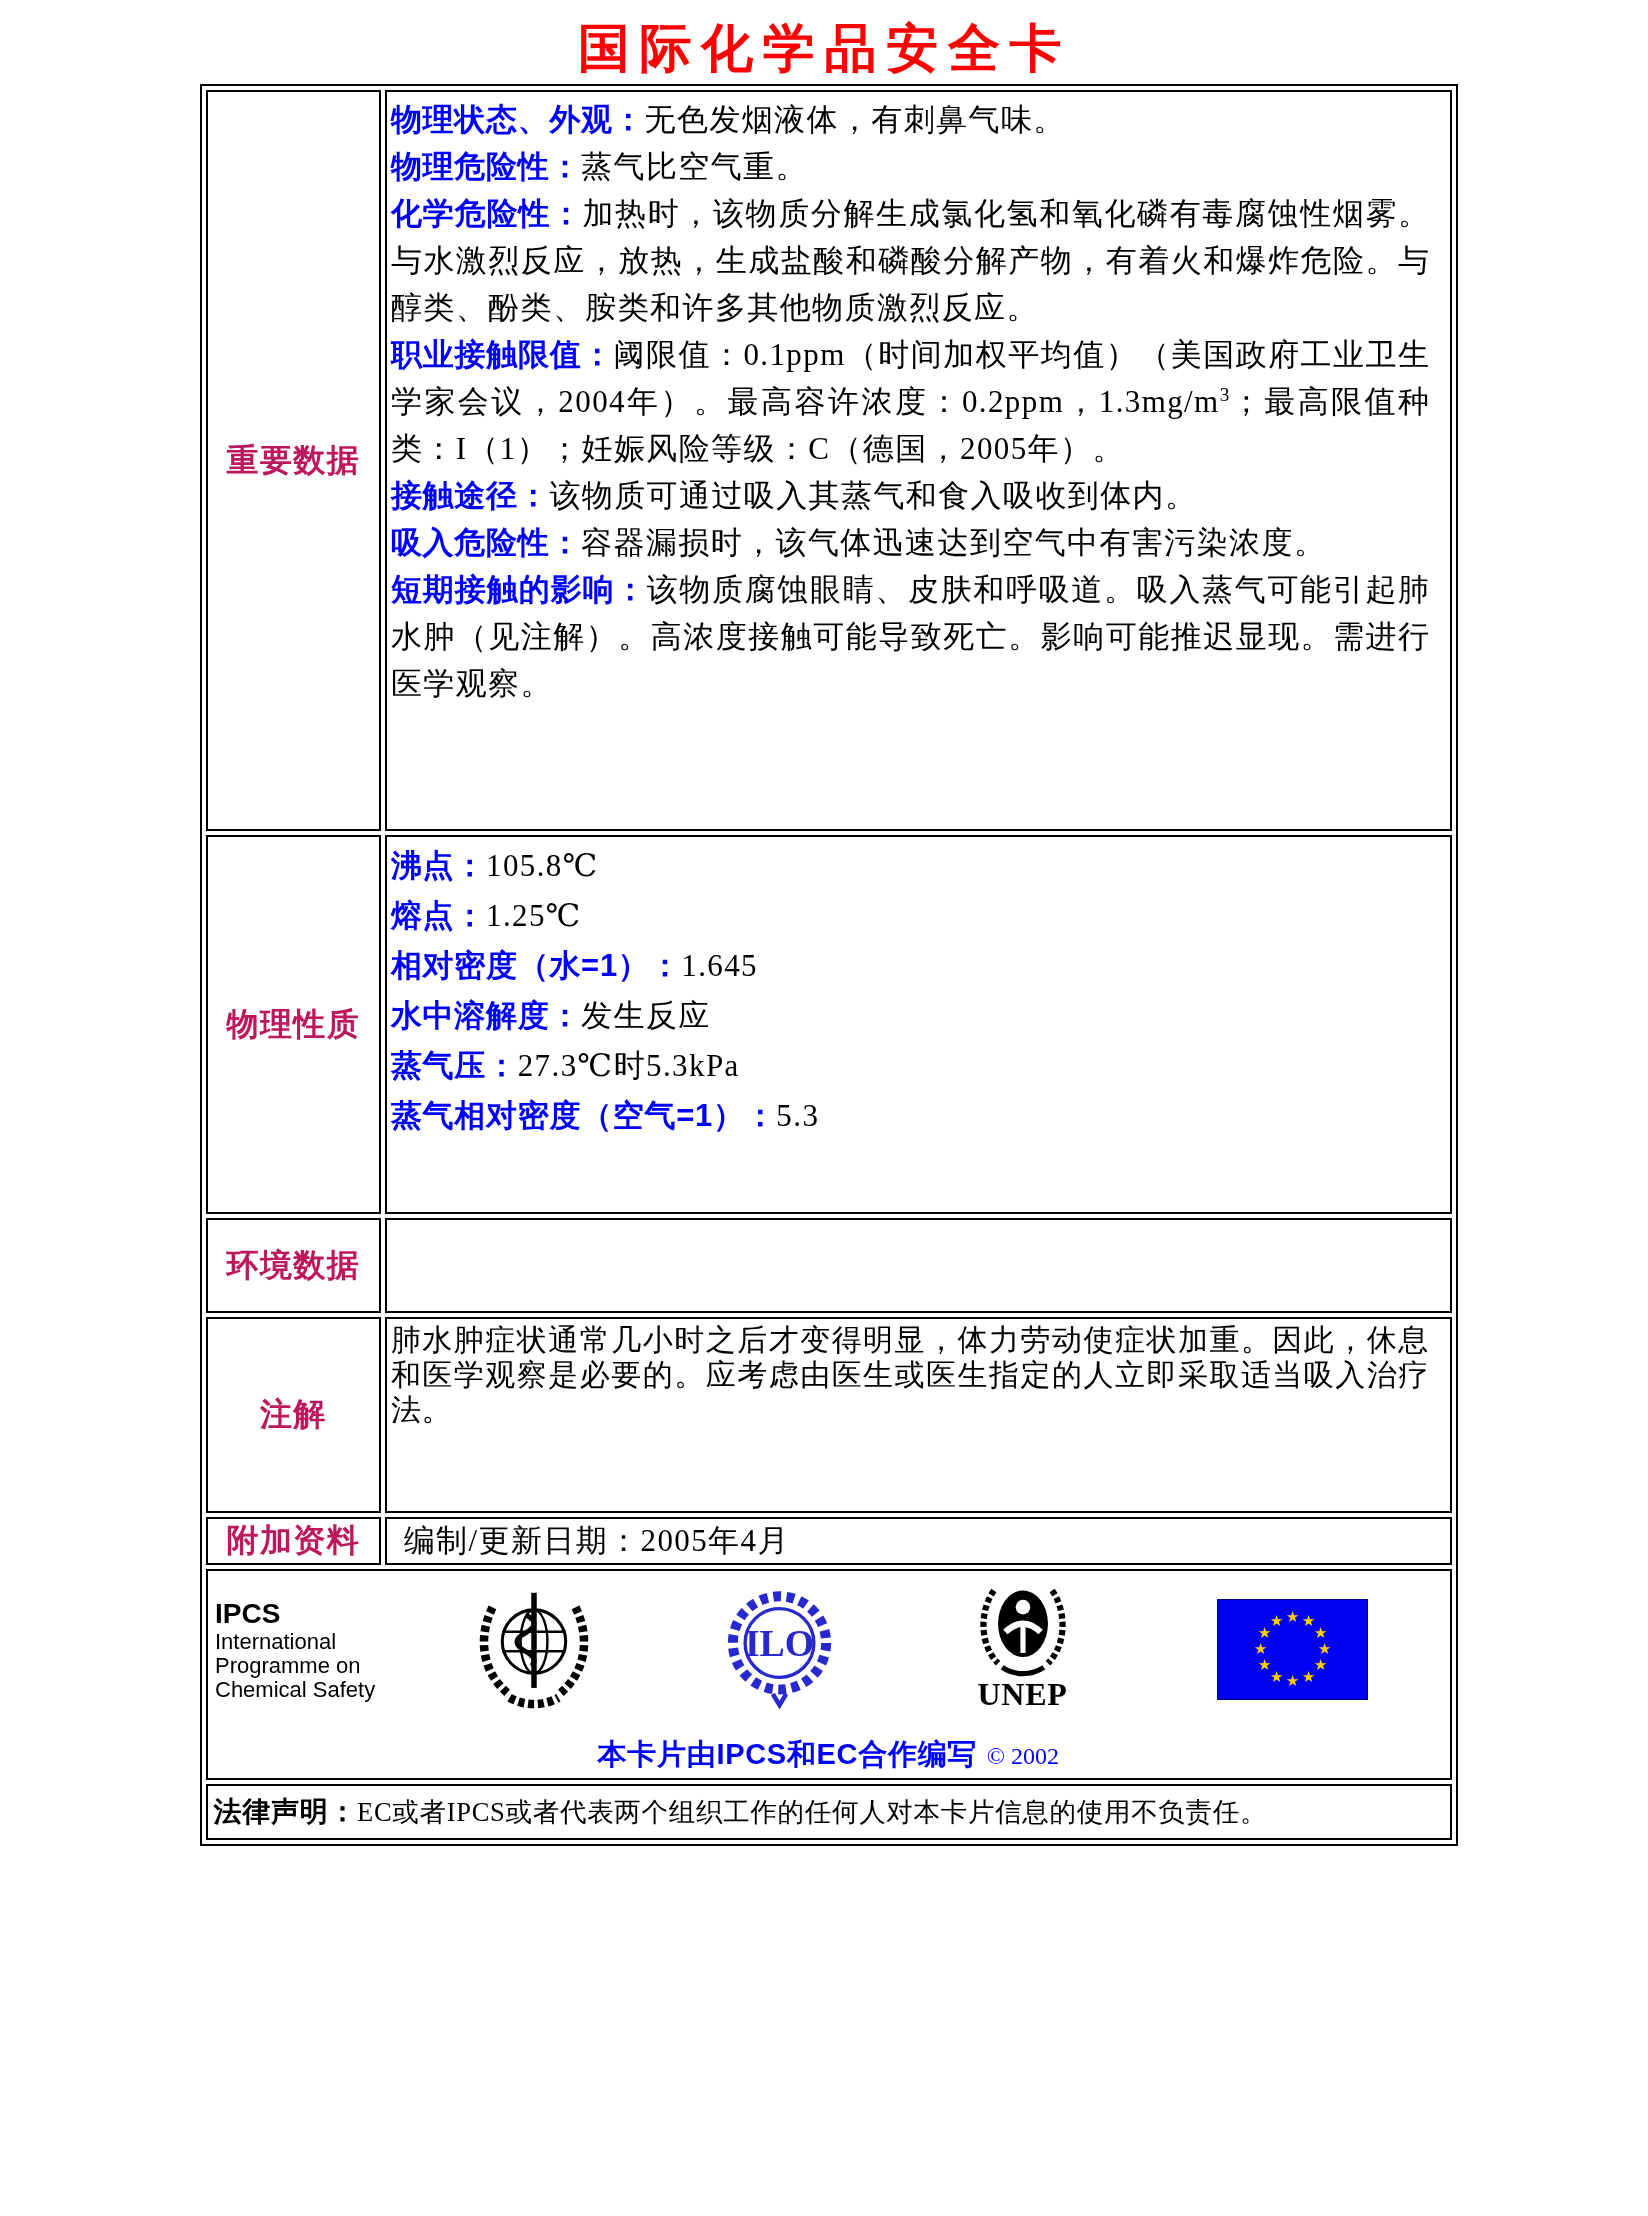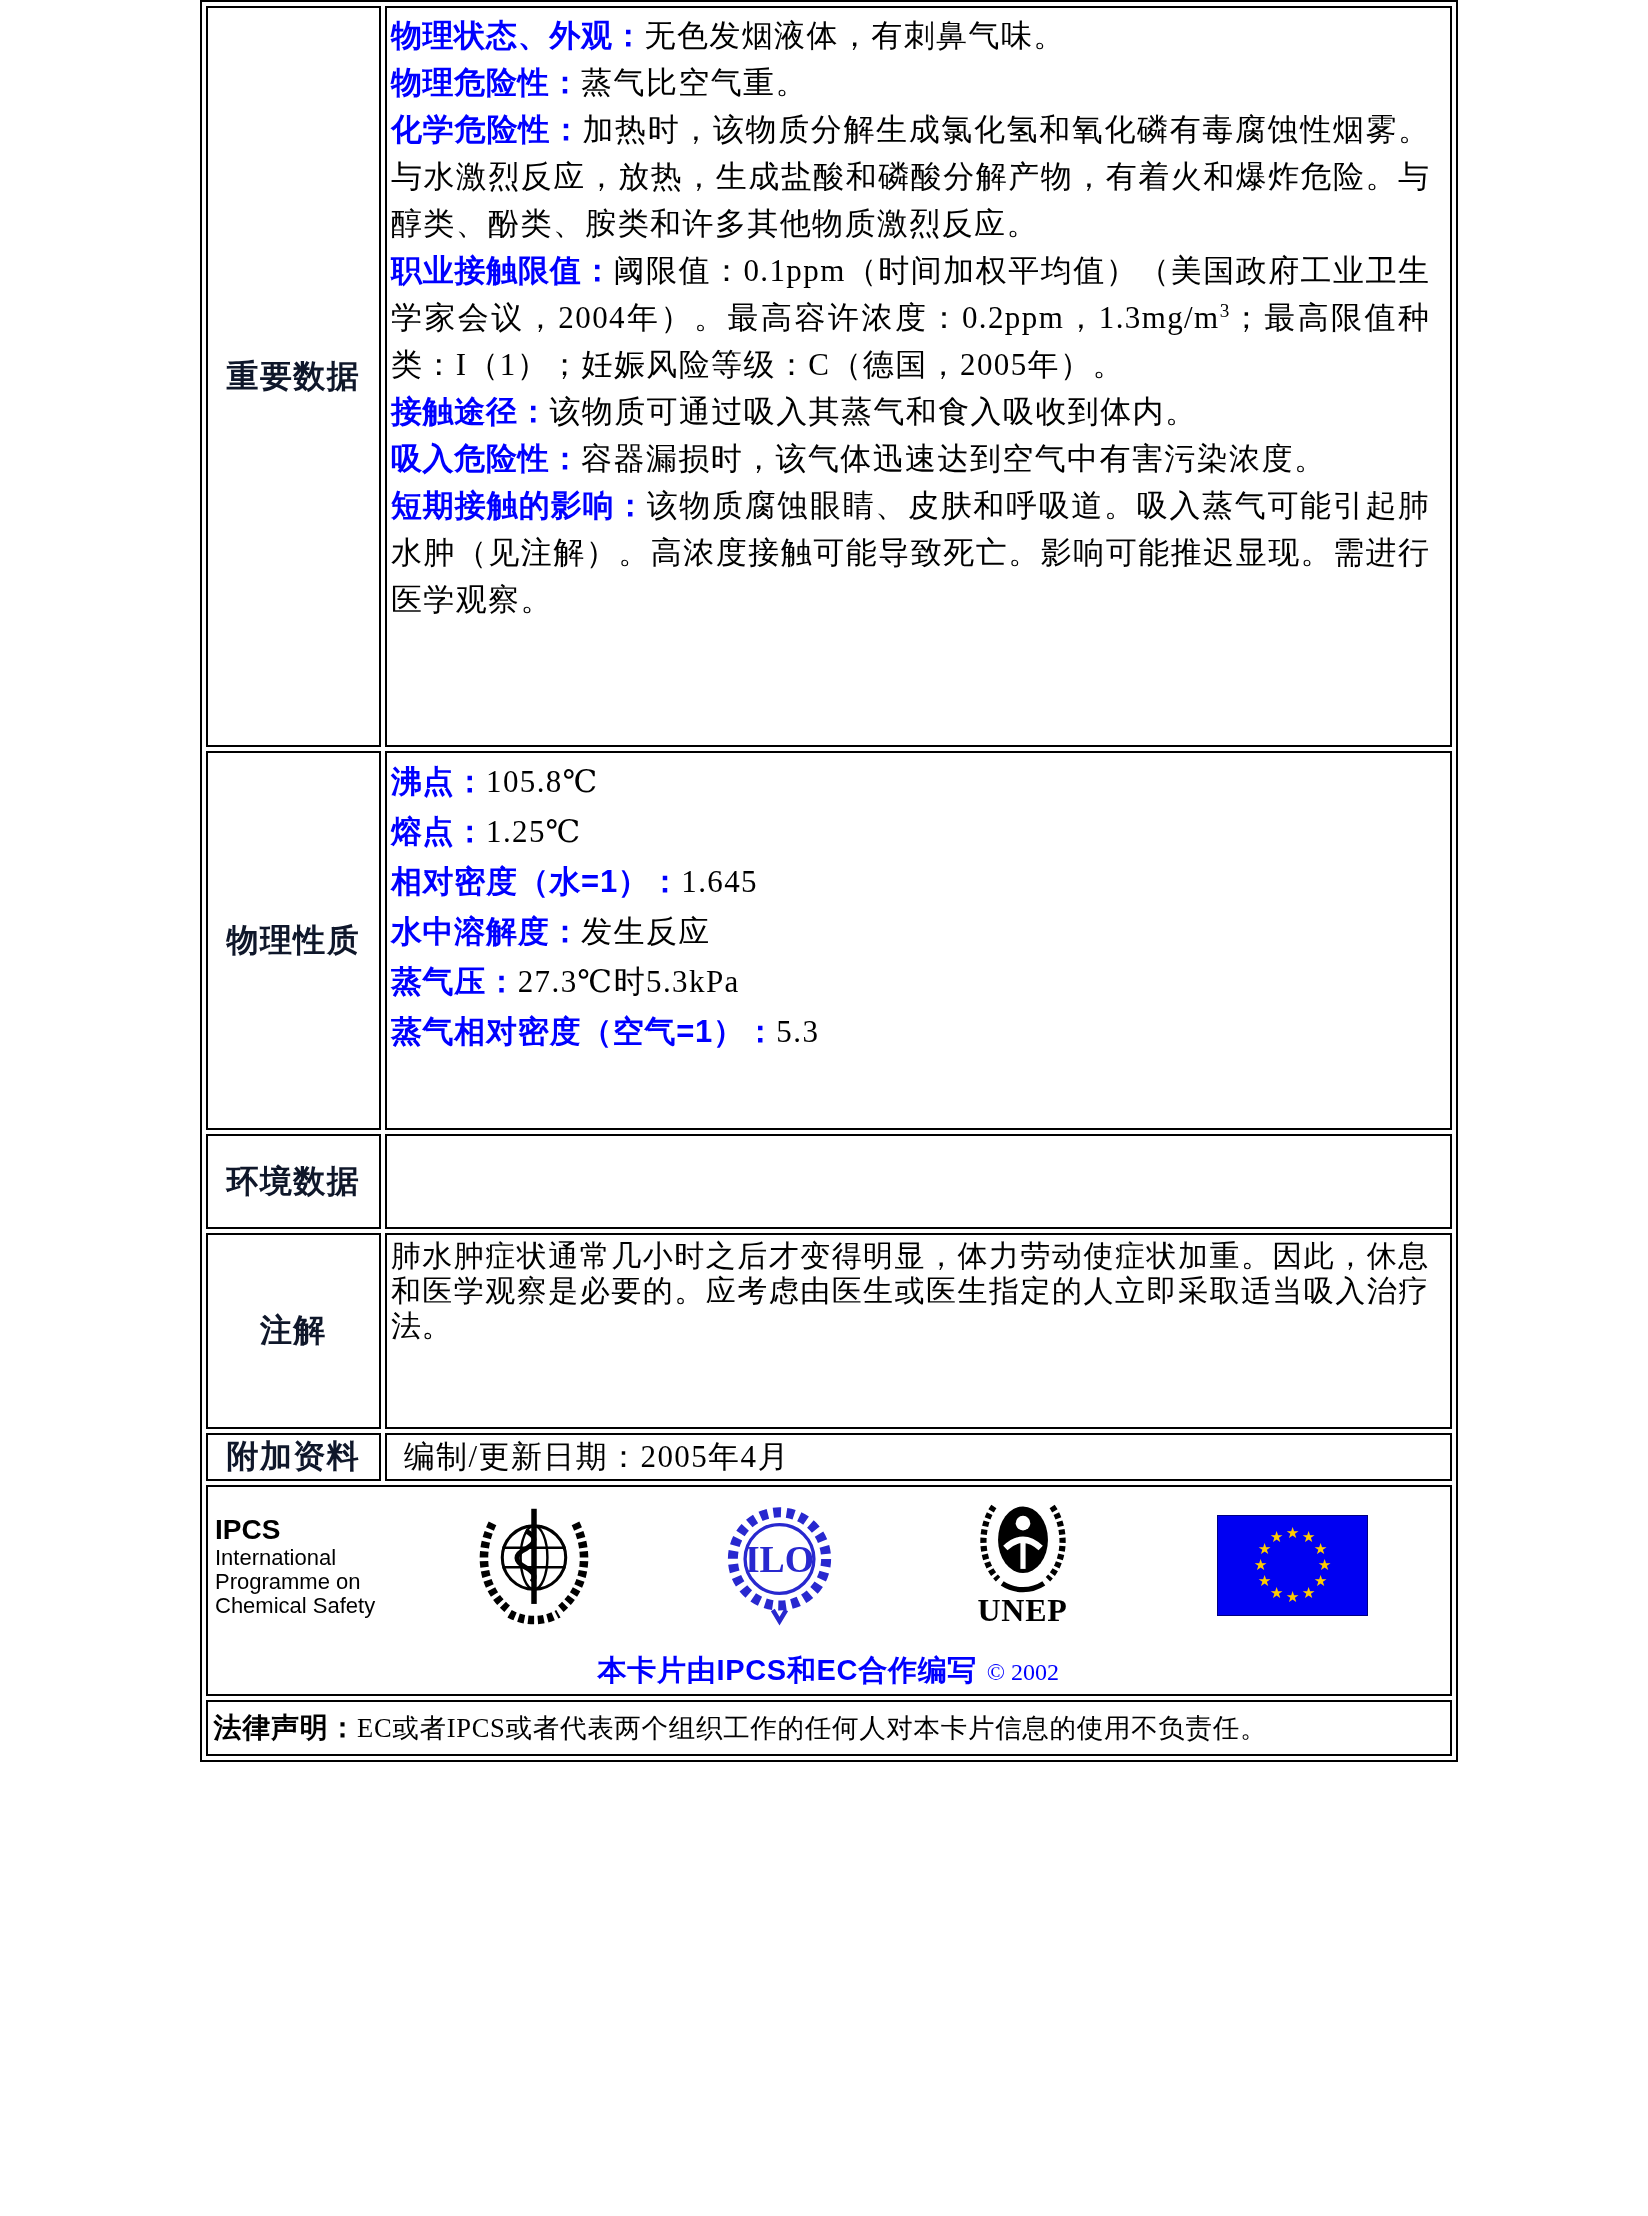--- a/index.html
+++ b/index.html
@@ -22,21 +22,21 @@
   tr.r2 td { height:741px; }
   tr.r3 td { height:379px; }
   tr.r4 td { height:95px; }
   tr.r5 td { height:196px; }
   tr.r6 td { height:42px; }
   tr.r7 td { height:200px; }
   tr.r8 td { height:56px; }
 
   .label-cell {
     vertical-align:middle; text-align:center;
-    color:#0f172a; font-family:"Liberation Sans","DejaVu Sans",sans-serif;
+    color:#be185d; font-family:"Liberation Sans","DejaVu Sans",sans-serif;
     font-weight:bold; font-size:32px; letter-spacing:1.4px;
   }
 
   .hdr-flex { display:flex; justify-content:space-between; align-items:center; height:100%; padding:0 4.2px; }
   .hdr-left { font-size:31px; }
   .icsc-label { color:#0000ff; font-family:"Liberation Sans","DejaVu Sans",sans-serif; font-weight:bold; }
   .icsc-num { font-size:31px; letter-spacing:2.1px; }
   .chem-name { font-size:32px; letter-spacing:1.4px; }
 
   .content-cell { padding:4.2px 19.5px 2.8px 4.2px; font-size:31px; line-height:47px; letter-spacing:1.4px; }
@@ -81,20 +81,21 @@
   .caption-copy { font-size:24px; margin-left:9.7px; }
 
   .legal-cell { vertical-align:middle; font-size:26.5px; padding-left:5.6px; letter-spacing:0.7px;margin-left:44px; }
   .legal-label { font-family:"Liberation Sans","DejaVu Sans",sans-serif; font-weight:bold; font-size:28px; }
 </style>
 </head>
 <body>
 
 <div class="page">
 
+  <div class="doc-title">国际化学品安全卡</div>
 
   <table class="card">
     <colgroup>
         <col style="width:174px">
         <col style="width:1063px">
       </colgroup>
 
     <tbody>
 
     <tr class="r2">

